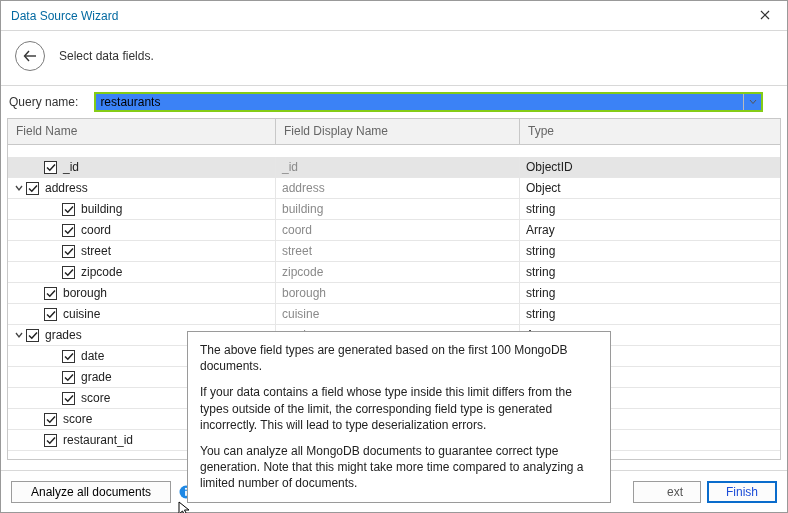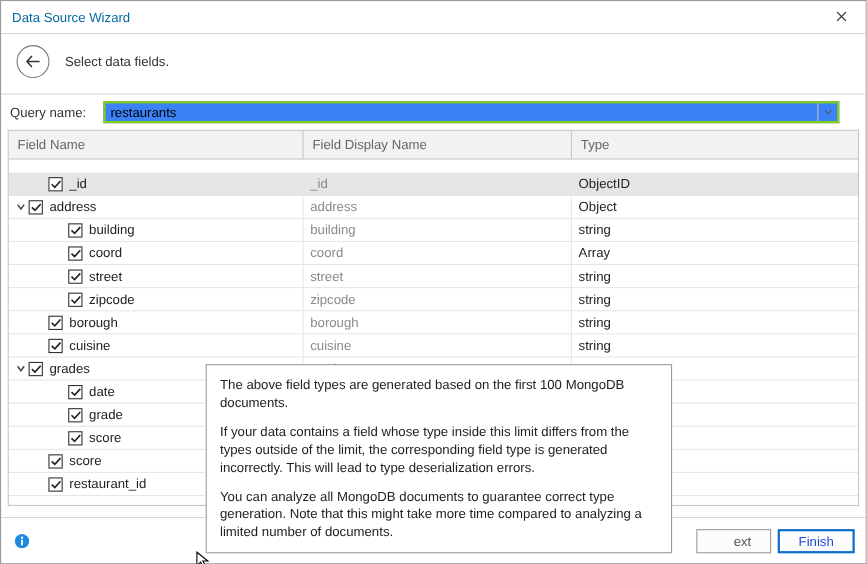--- a/index.html
+++ b/index.html
@@ -303,20 +303,21 @@
             </span>
             <span class="fname">restaurant_id</span>
           </div>
           <div class="c2"></div>
           <div class="c3"></div>
         </div>
       </div>
   </div>
 
   <div class="footer tooltip-wrap">
+    <button class="btn" style="min-width:160px">Analyze all documents</button>
     <span class="info-ico">
       <svg viewBox="0 0 14 14">
           <circle cx="7" cy="7" r="6.5" fill="#1e88e5"></circle>
           <circle cx="7" cy="3.8" r="1.1" fill="#fff"></circle>
           <rect x="6.1" y="5.8" width="1.8" height="5" fill="#fff"></rect>
         </svg>
     </span>
 
     <div class="tooltip" style="top:-140px;">
       <p>The above field types are generated based on the first 100 MongoDB documents.</p>

